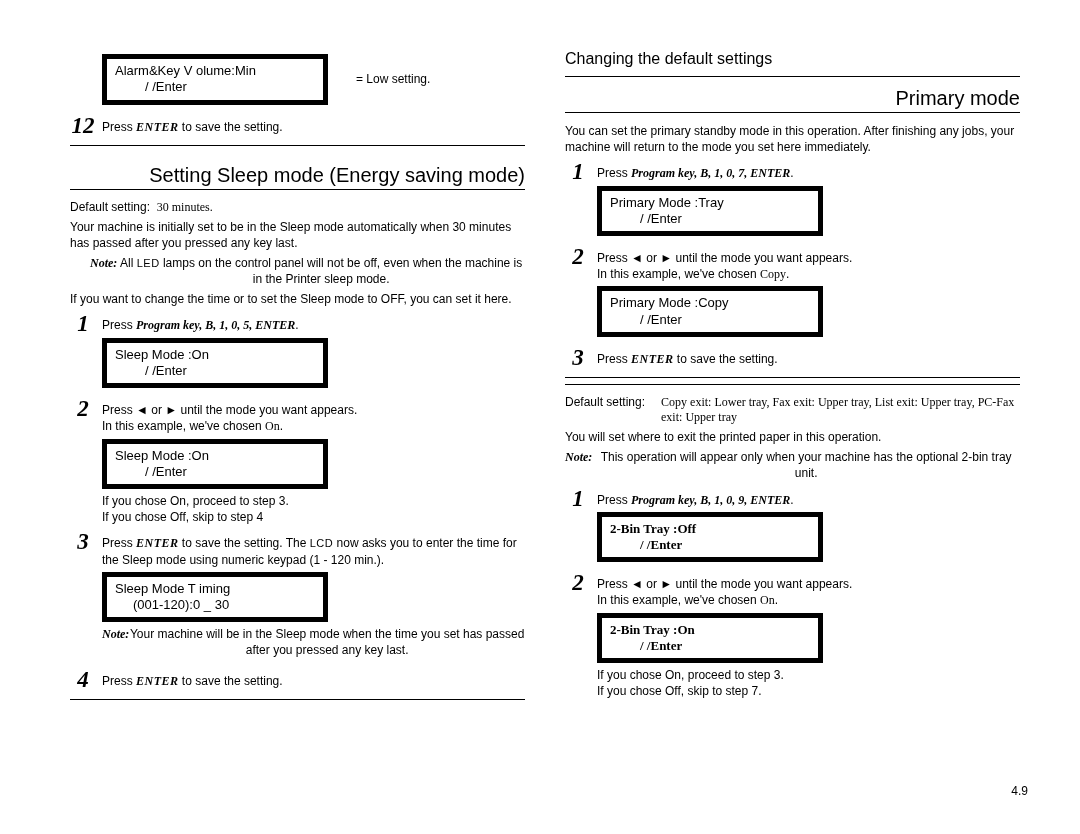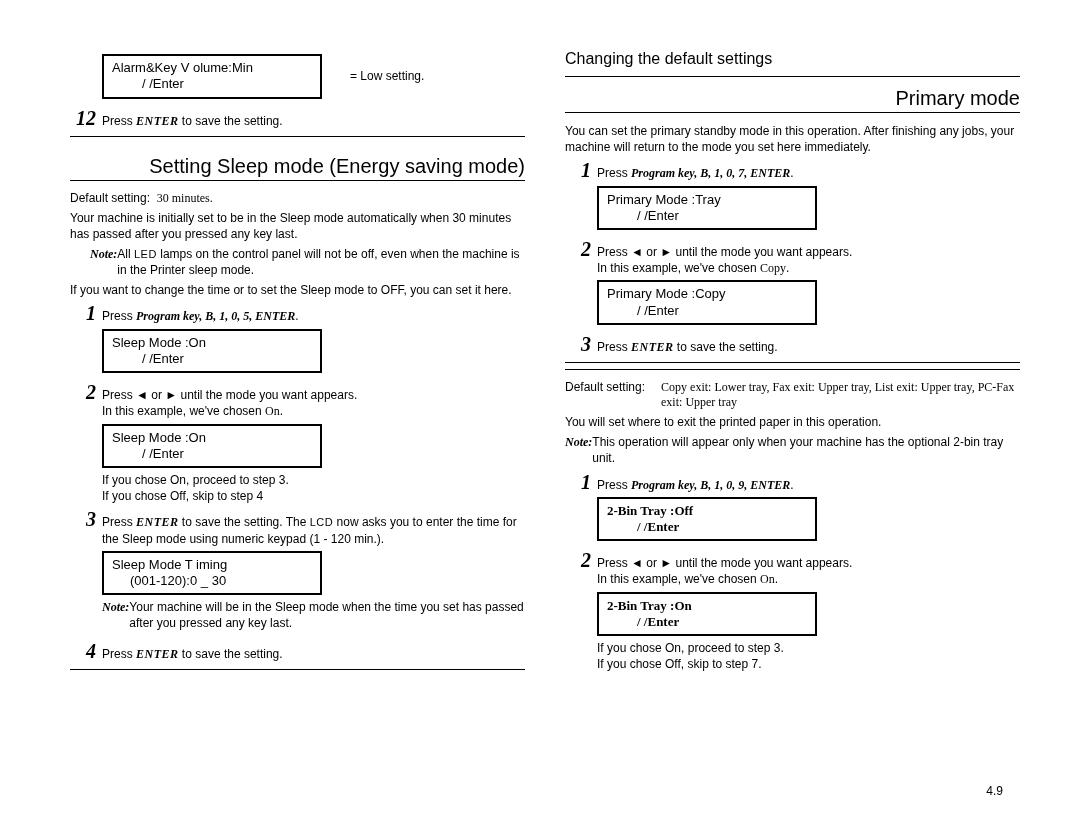--- a/index.html
+++ b/index.html
@@ -27,41 +27,41 @@
   }
   .hr {
     border-top: 1px solid #000;
     margin: 2px 0 10px 0;
   }
   .hr2 {
     border-top: 1px solid #000;
     margin: 6px 0 6px 0;
   }
   .lcd {
-    border: 2px solid #000000;
+    border: 5px solid #000000;
     padding: 4px 8px;
     width: 200px;
     margin: 4px 0;
     line-height: 1.25;
     font-family: Arial, sans-serif;
     font-size: 13px;
     font-stretch: condensed;
   }
   .lcd .l2 {
     padding-left: 30px;
   }
   .stepnum {
     font-family: "Times New Roman", serif;
     font-weight: bold;
     font-style: italic;
-    font-size: 20px;
+    font-size: 23px;
     width: 26px;
     display: inline-block;
     vertical-align: top;
-    text-align: right;
+    text-align: center;
   }
   .step {
     display: flex;
     align-items: flex-start;
     gap: 6px;
     margin: 4px 0;
   }
   .step-body {
     flex: 1;
     padding-top: 6px;
@@ -86,20 +86,21 @@
     line-height: 1.35;
     margin: 4px 0;
   }
   .note {
     display: flex;
     gap: 0;
     font-size: 12px;
     line-height: 1.35;
     margin: 4px 0;
     padding-left: 20px;
+    text-align: center;
   }
   .note-label {
     font-family: "Times New Roman", serif;
     font-weight: bold;
     font-style: italic;
     white-space: nowrap;
   }
   .indent {
     padding-left: 32px;
   }
@@ -109,21 +110,21 @@
   .bi {
     font-weight: bold;
     font-style: italic;
   }
   .sc {
     font-variant: small-caps;
     letter-spacing: 0.5px;
   }
   .footer {
     position: absolute;
-    right: 77px;
+    right: 52px;
     bottom: 36px;
     font-size: 12px;
   }
   .eqlow {
     display: inline-block;
     font-size: 12px;
     margin-left: 18px;
   }
   .lcd-row {
     display: flex;

